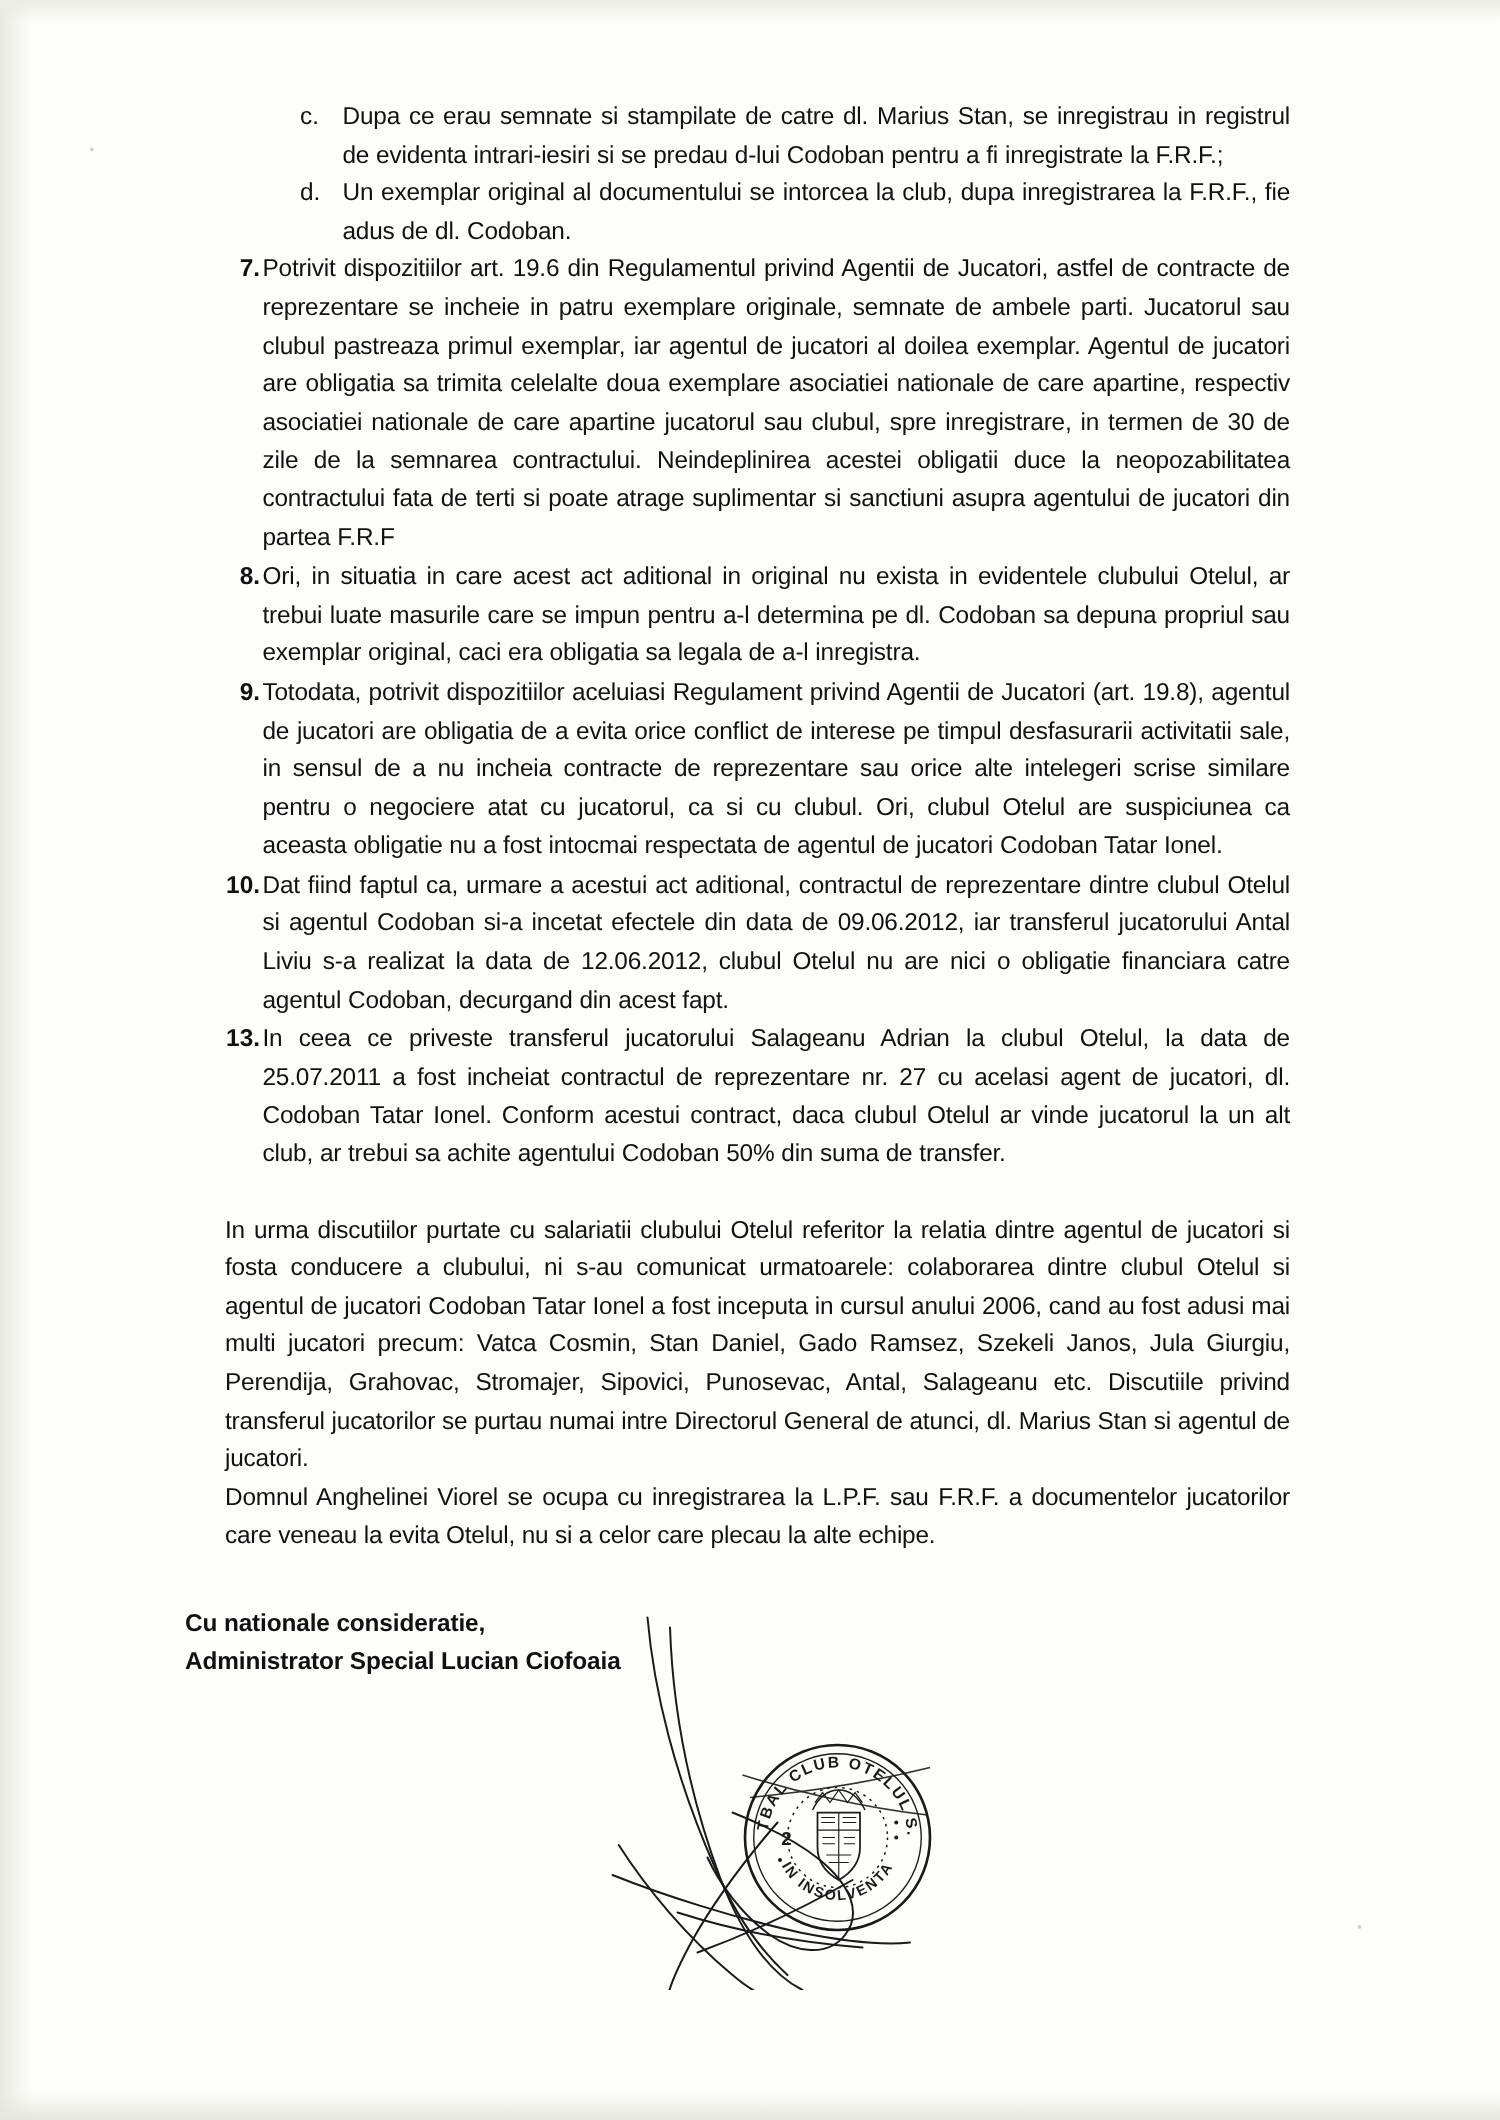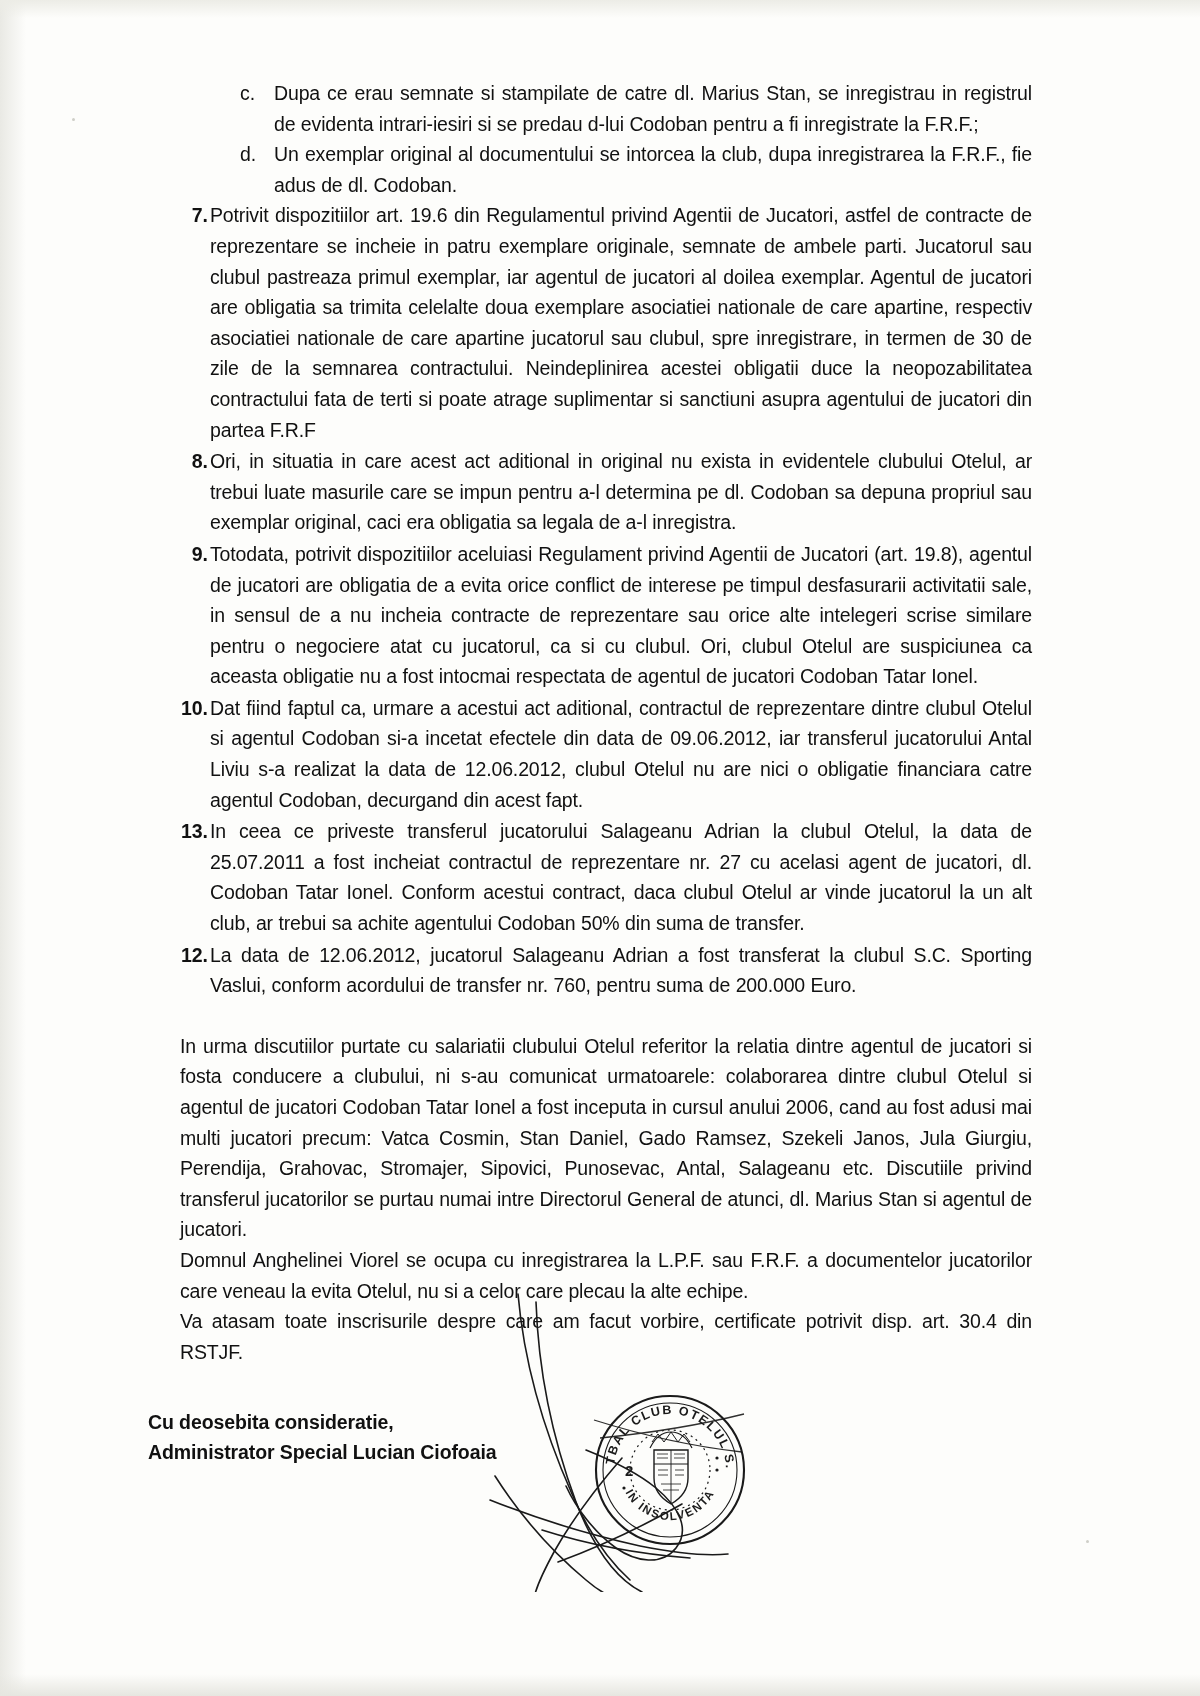--- a/index.html
+++ b/index.html
@@ -188,34 +188,29 @@
         <p class="ptext">Totodata, potrivit dispozitiilor aceluiasi Regulament privind Agentii de Jucatori (art. 19.8), agentul de jucatori are obligatia de a evita orice conflict de interese pe timpul desfasurarii activitatii sale, in sensul de a nu incheia contracte de reprezentare sau orice alte intelegeri scrise similare pentru o negociere atat cu jucatorul, ca si cu clubul. Ori, clubul Otelul are suspiciunea ca aceasta obligatie nu a fost intocmai respectata de agentul de jucatori Codoban Tatar Ionel.</p>
       </li>
       <li>
         <span class="num">10.</span>
         <p class="ptext">Dat fiind faptul ca, urmare a acestui act aditional, contractul de reprezentare dintre clubul Otelul si agentul Codoban si-a incetat efectele din data de 09.06.2012, iar transferul jucatorului Antal Liviu s-a realizat la data de 12.06.2012, clubul Otelul nu are nici o obligatie financiara catre agentul Codoban, decurgand din acest fapt.</p>
       </li>
       <li>
         <span class="num">13.</span>
         <p class="ptext">In ceea ce priveste transferul jucatorului Salageanu Adrian la clubul Otelul, la data de 25.07.2011 a fost incheiat contractul de reprezentare nr. 27 cu acelasi agent de jucatori, dl. Codoban Tatar Ionel. Conform acestui contract, daca clubul Otelul ar vinde jucatorul la un alt club, ar trebui sa achite agentului Codoban 50% din suma de transfer.</p>
       </li>
-      <li>
-        <span class="num">12.</span>
-        <p class="ptext">La data de 12.06.2012, jucatorul Salageanu Adrian a fost transferat la clubul S.C. Sporting Vaslui, conform acordului de transfer nr. 760, pentru suma de 200.000 Euro.</p>
-      </li>
     </ol>
 
     <div class="free-block">
       <p>In urma discutiilor purtate cu salariatii clubului Otelul referitor la relatia dintre agentul de jucatori si fosta conducere a clubului, ni s-au comunicat urmatoarele: colaborarea dintre clubul Otelul si agentul de jucatori Codoban Tatar Ionel a fost inceputa in cursul anului 2006, cand au fost adusi mai multi jucatori precum: Vatca Cosmin, Stan Daniel, Gado Ramsez, Szekeli Janos, Jula Giurgiu, Perendija, Grahovac, Stromajer, Sipovici, Punosevac, Antal, Salageanu etc. Discutiile privind transferul jucatorilor se purtau numai intre Directorul General de atunci, dl. Marius Stan si agentul de jucatori.</p>
       <p>Domnul Anghelinei Viorel se ocupa cu inregistrarea la L.P.F. sau F.R.F. a documentelor jucatorilor care veneau la evita Otelul, nu si a celor care plecau la alte echipe.</p>
-      <p>Va atasam toate inscrisurile despre care am facut vorbire, certificate potrivit disp. art. 30.4 din RSTJF.</p>
     </div>
 
     <div class="signature">
-      <div>Cu deosebita consideratie,</div>
+      <div>Cu nationale consideratie,</div>
       <div>Administrator Special Lucian Ciofoaia</div>
     </div>
 
   </div>
 
   <svg class="signature-mark" viewBox="0 0 340 330">
     <g fill="none" stroke="#1a1a1a" stroke-width="1.6" stroke-linecap="round">
       <path d="M128 32 C133 90, 150 160, 182 232 C200 274, 220 300, 240 318"></path>
       <path d="M146 40 C148 100, 160 170, 186 240 C206 292, 228 318, 252 330"></path>
       <path d="M105 214 C128 250, 160 288, 196 318 C210 330, 222 336, 232 338"></path>

